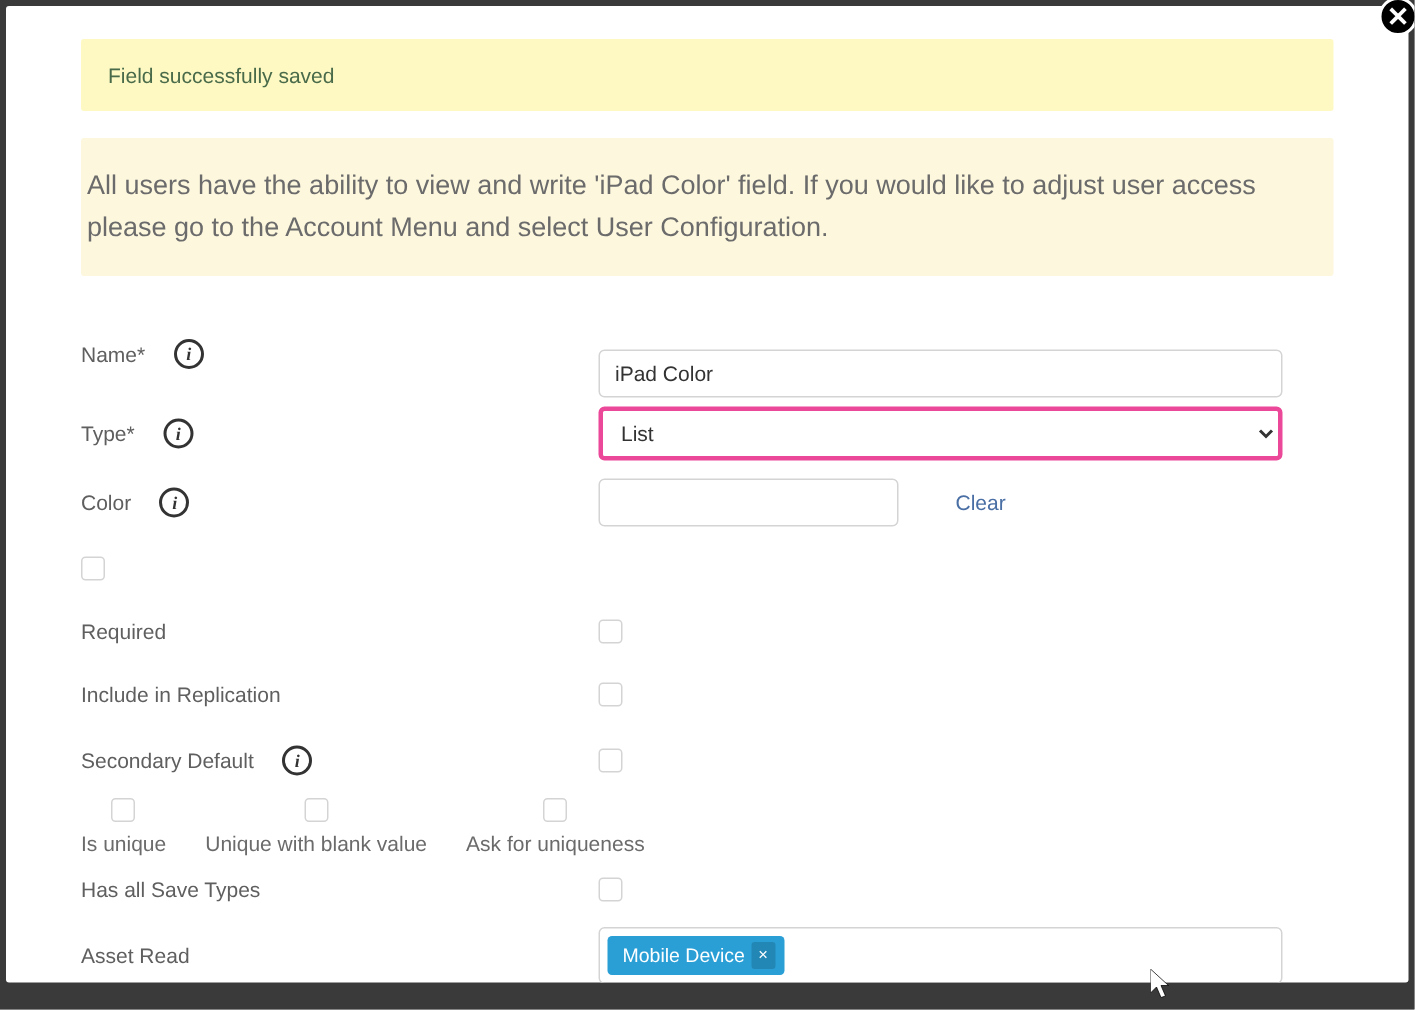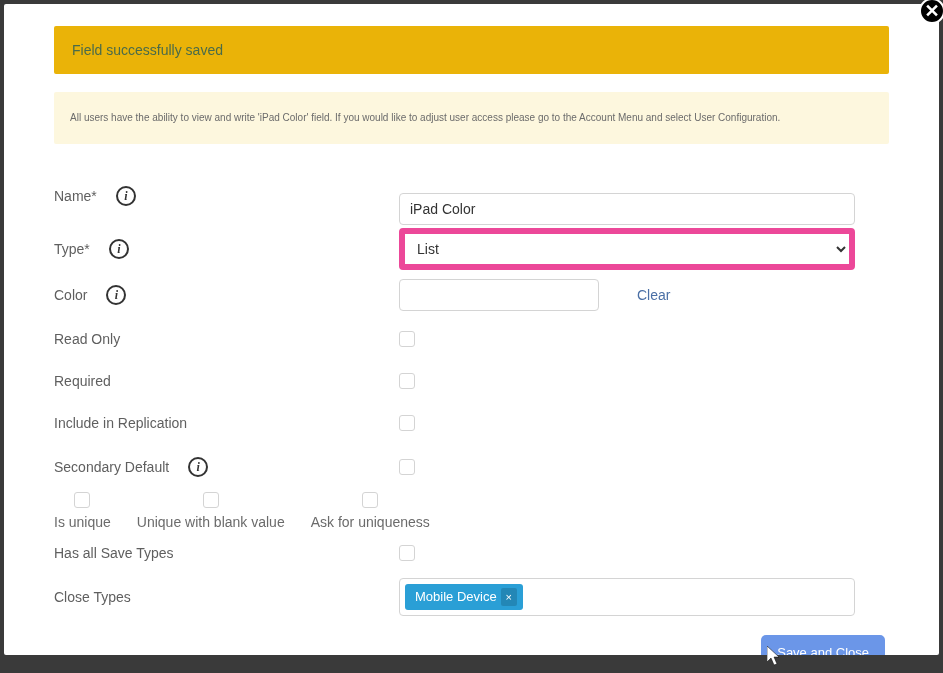--- a/index.html
+++ b/index.html
@@ -42,33 +42,33 @@
       font-weight: bold;
       cursor: pointer;
       z-index: 10;
       border: 2px solid #fff;
     }
     .modal-body {
       padding: 22px 50px 20px 50px;
       height: 100%;
     }
     .alert-success {
-      background: #eab308;
+      background: #fef9c3;
       color: #4a6b4a;
       padding: 16px 18px;
       border-radius: 2px;
       font-size: 14px;
       margin-bottom: 18px;
     }
     .alert-warning {
       background: #fdf7de;
       color: #6b6b6b;
-      padding: 18px 16px;
+      padding: 18px 4px;
       border-radius: 2px;
-      font-size: 10px;
+      font-size: 18px;
       line-height: 1.55;
       margin-bottom: 24px;
     }
     .form-row {
       display: flex;
       align-items: center;
       min-height: 40px;
       margin-bottom: 2px;
     }
     .form-row.tall { min-height: 44px; }
@@ -109,21 +109,21 @@
       border: 1px solid #d4d4d4;
       border-radius: 4px;
       font-size: 14px;
       color: #333;
       margin-top: 25px;
     }
     .select-input {
       width: 100%;
       max-width: 456px;
       padding: 6px 8px;
-      border: 6px solid #ec4899;
+      border: 3px solid #ec4899;
       border-radius: 4px;
       font-size: 14px;
       color: #333;
       background: #fff;
     }
     .color-input {
       width: 200px;
       padding: 7px 10px;
       border: 1px solid #d4d4d4;
       border-radius: 4px;
@@ -253,23 +253,20 @@
         <span>Color</span>
         <span class="info-icon">i</span>
       </div>
       <div class="form-control-area">
         <input class="color-input" type="text" style="">
         <a class="clear-link">Clear</a>
       </div>
     </div>
 
     <div class="form-row">
-      <div class="form-label">
-        <span>Read Only</span>
-      </div>
       <div class="form-control-area">
         <span class="checkbox"></span>
       </div>
     </div>
 
     <div class="form-row">
       <div class="form-label">
         <span>Required</span>
       </div>
       <div class="form-control-area">
@@ -317,21 +314,21 @@
       <div class="form-label">
         <span>Has all Save Types</span>
       </div>
       <div class="form-control-area">
         <span class="checkbox"></span>
       </div>
     </div>
 
     <div class="form-row tall">
       <div class="form-label">
-        <span>Close Types</span>
+        <span>Asset Read</span>
       </div>
       <div class="form-control-area">
         <div class="tag-container">
           <span class="tag">
             <span>Mobile Device</span>
             <span class="tag-remove">×</span>
           </span>
         </div>
       </div>
     </div>

